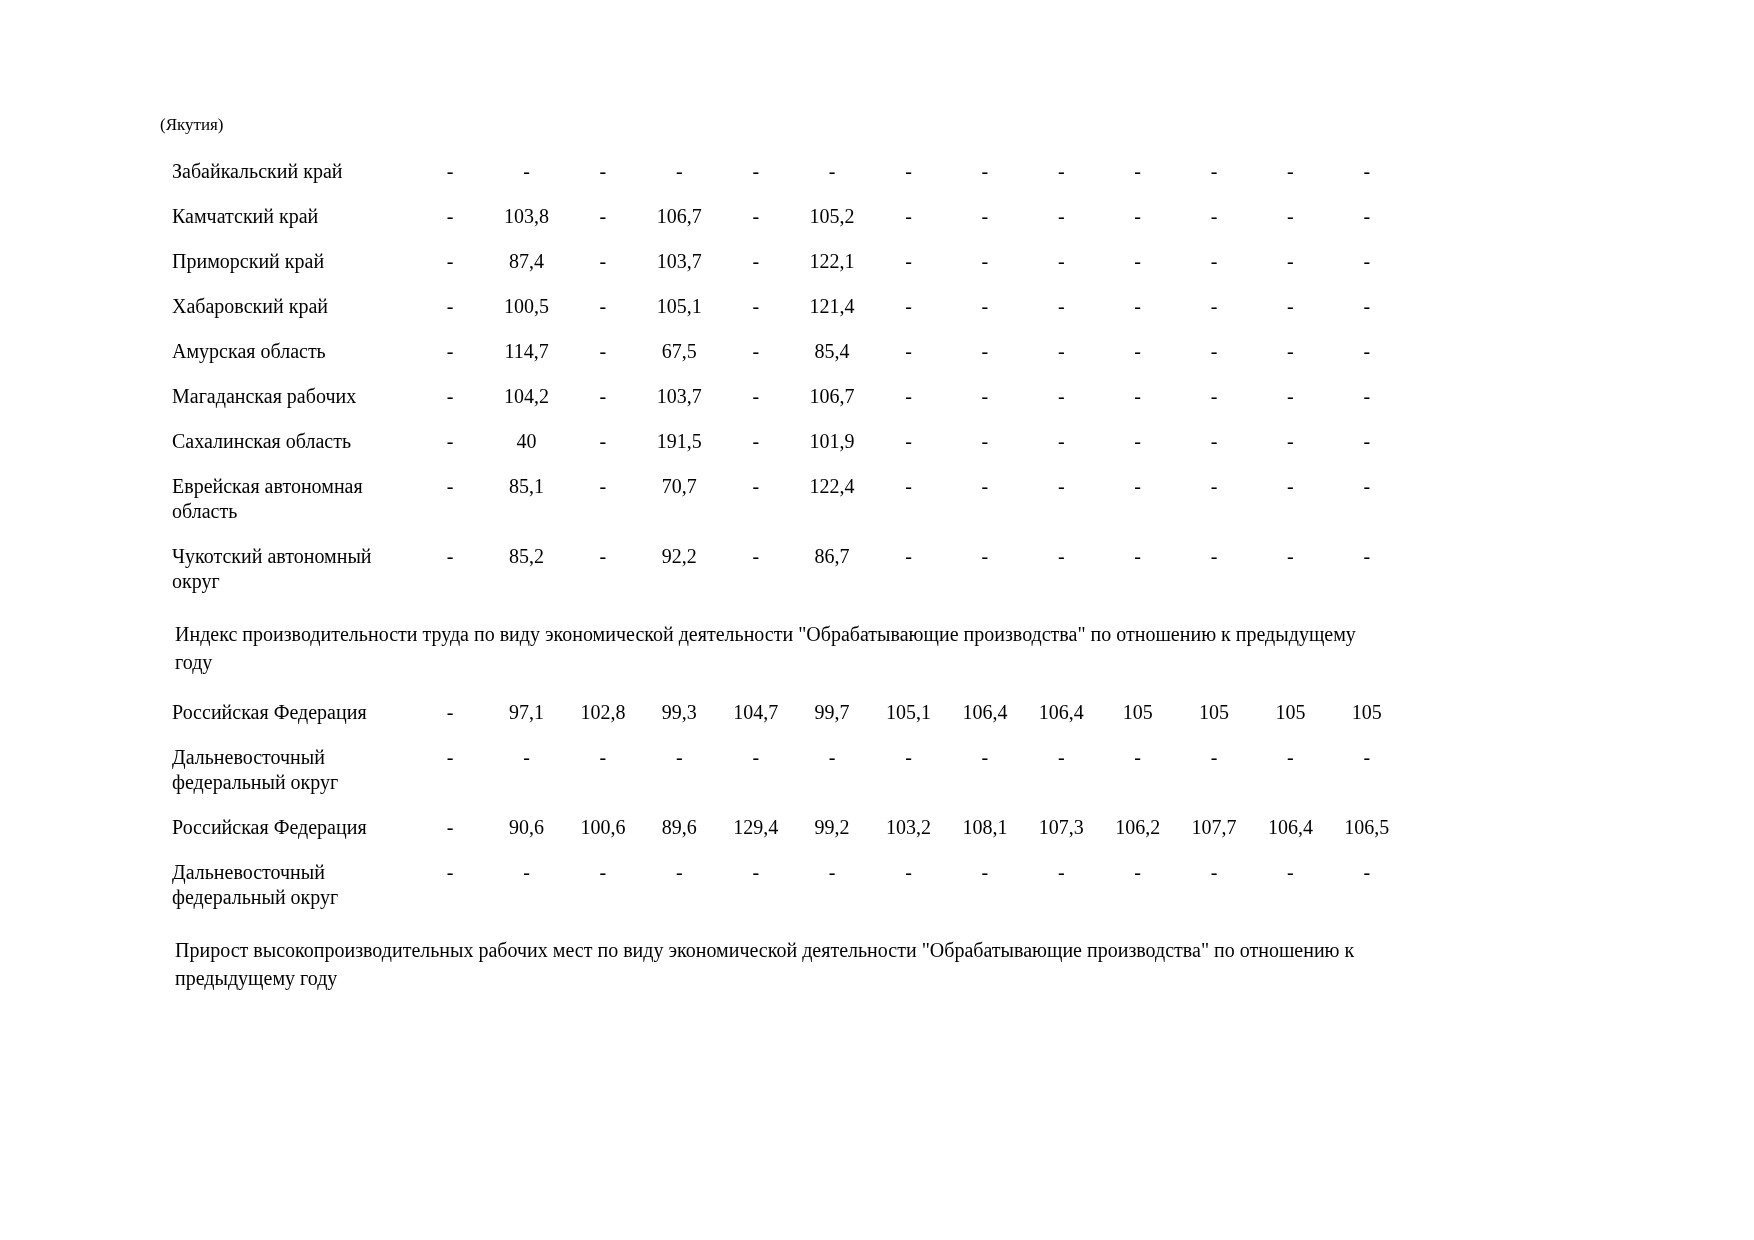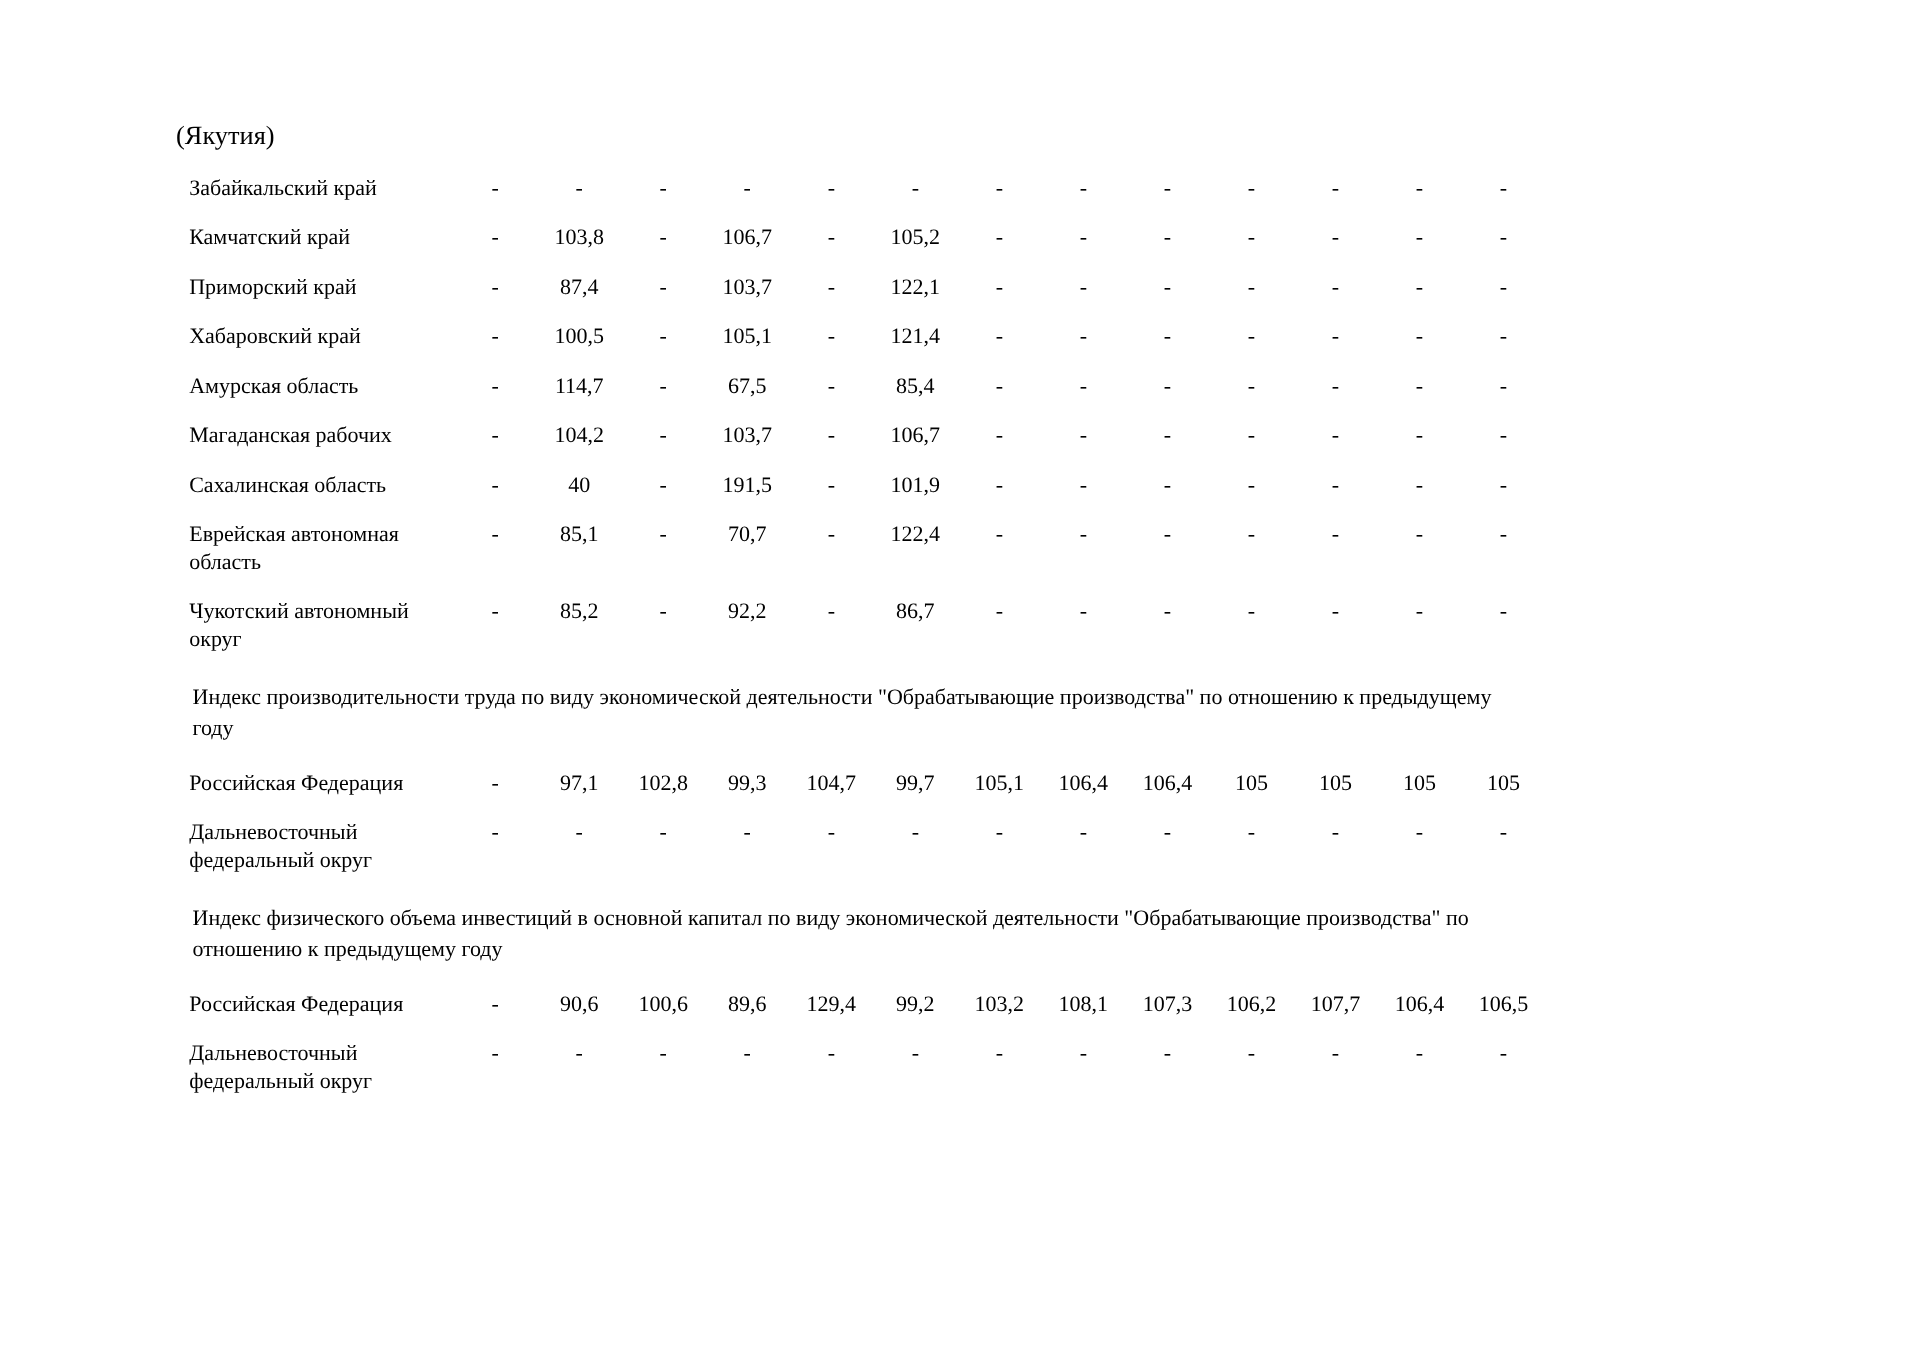--- a/index.html
+++ b/index.html
@@ -12,21 +12,21 @@
   .page {
     position: relative;
     width: 1754px;
     height: 1240px;
     box-sizing: border-box;
     padding: 112px 150px 0 160px;
     background: #ffffff;
     overflow: hidden;
   }
   .continuation {
-    font-size: 24px;
+    font-size: 17px;
     line-height: 25px;
     margin-bottom: 22px;
   }
   .table {
     width: 1245px;
   }
   .table-row {
     display: grid;
     grid-template-columns: 240px repeat(13, 1fr);
     align-items: start;
@@ -227,21 +227,20 @@
         <div class="cell value-cell">-</div>
         <div class="cell value-cell">-</div>
         <div class="cell value-cell">-</div>
         <div class="cell value-cell">-</div>
         <div class="cell value-cell">-</div>
         <div class="cell value-cell">-</div>
         <div class="cell value-cell">-</div>
         <div class="cell value-cell">-</div>
         <div class="cell value-cell">-</div>
       </div>
-      <div class="section-heading">Индекс физического объема инвестиций в основной капитал по виду экономической деятельности "Обрабатывающие производства" по отношению к предыдущему году</div>
       <div class="table-row">
         <div class="cell name-cell">Российская Федерация</div>
         <div class="cell value-cell">-</div>
         <div class="cell value-cell">90,6</div>
         <div class="cell value-cell">100,6</div>
         <div class="cell value-cell">89,6</div>
         <div class="cell value-cell">129,4</div>
         <div class="cell value-cell">99,2</div>
         <div class="cell value-cell">103,2</div>
         <div class="cell value-cell">108,1</div>
@@ -260,14 +259,15 @@
         <div class="cell value-cell">-</div>
         <div class="cell value-cell">-</div>
         <div class="cell value-cell">-</div>
         <div class="cell value-cell">-</div>
         <div class="cell value-cell">-</div>
         <div class="cell value-cell">-</div>
         <div class="cell value-cell">-</div>
         <div class="cell value-cell">-</div>
         <div class="cell value-cell">-</div>
       </div>
+      <div class="section-heading">Прирост высокопроизводительных рабочих мест по виду экономической деятельности "Обрабатывающие производства" по отношению к предыдущему году</div>
     </div>
 </div>
 
 </body></html>

